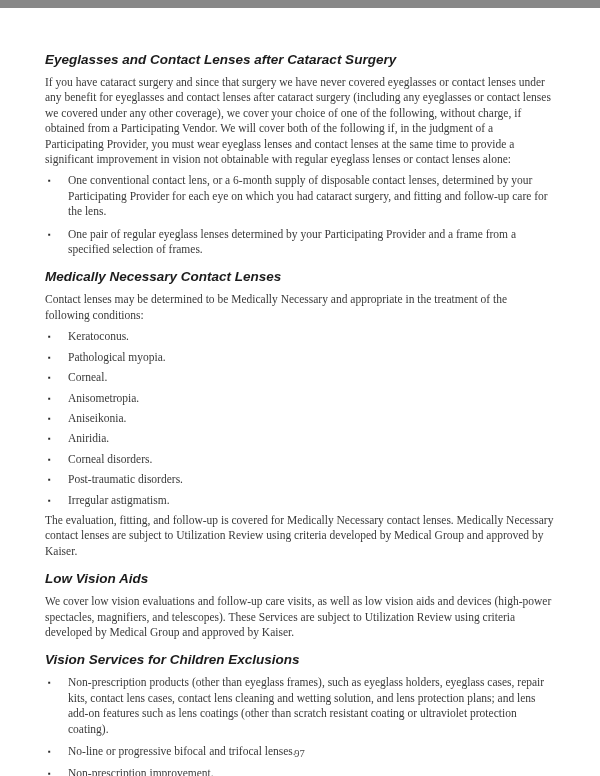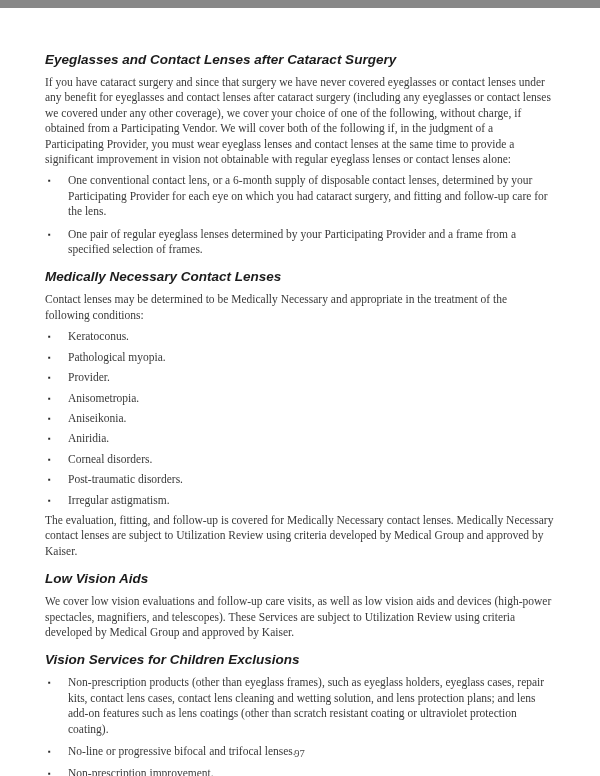--- a/index.html
+++ b/index.html
@@ -86,21 +86,21 @@
       <div class="bullet">
         <span class="marker">▪</span>
         <span class="btext">Keratoconus.</span>
       </div>
       <div class="bullet">
         <span class="marker">▪</span>
         <span class="btext">Pathological myopia.</span>
       </div>
       <div class="bullet">
         <span class="marker">▪</span>
-        <span class="btext">Provider.</span>
+        <span class="btext">Corneal.</span>
       </div>
       <div class="bullet">
         <span class="marker">▪</span>
         <span class="btext">Anisometropia.</span>
       </div>
       <div class="bullet">
         <span class="marker">▪</span>
         <span class="btext">Aniseikonia.</span>
       </div>
       <div class="bullet">

